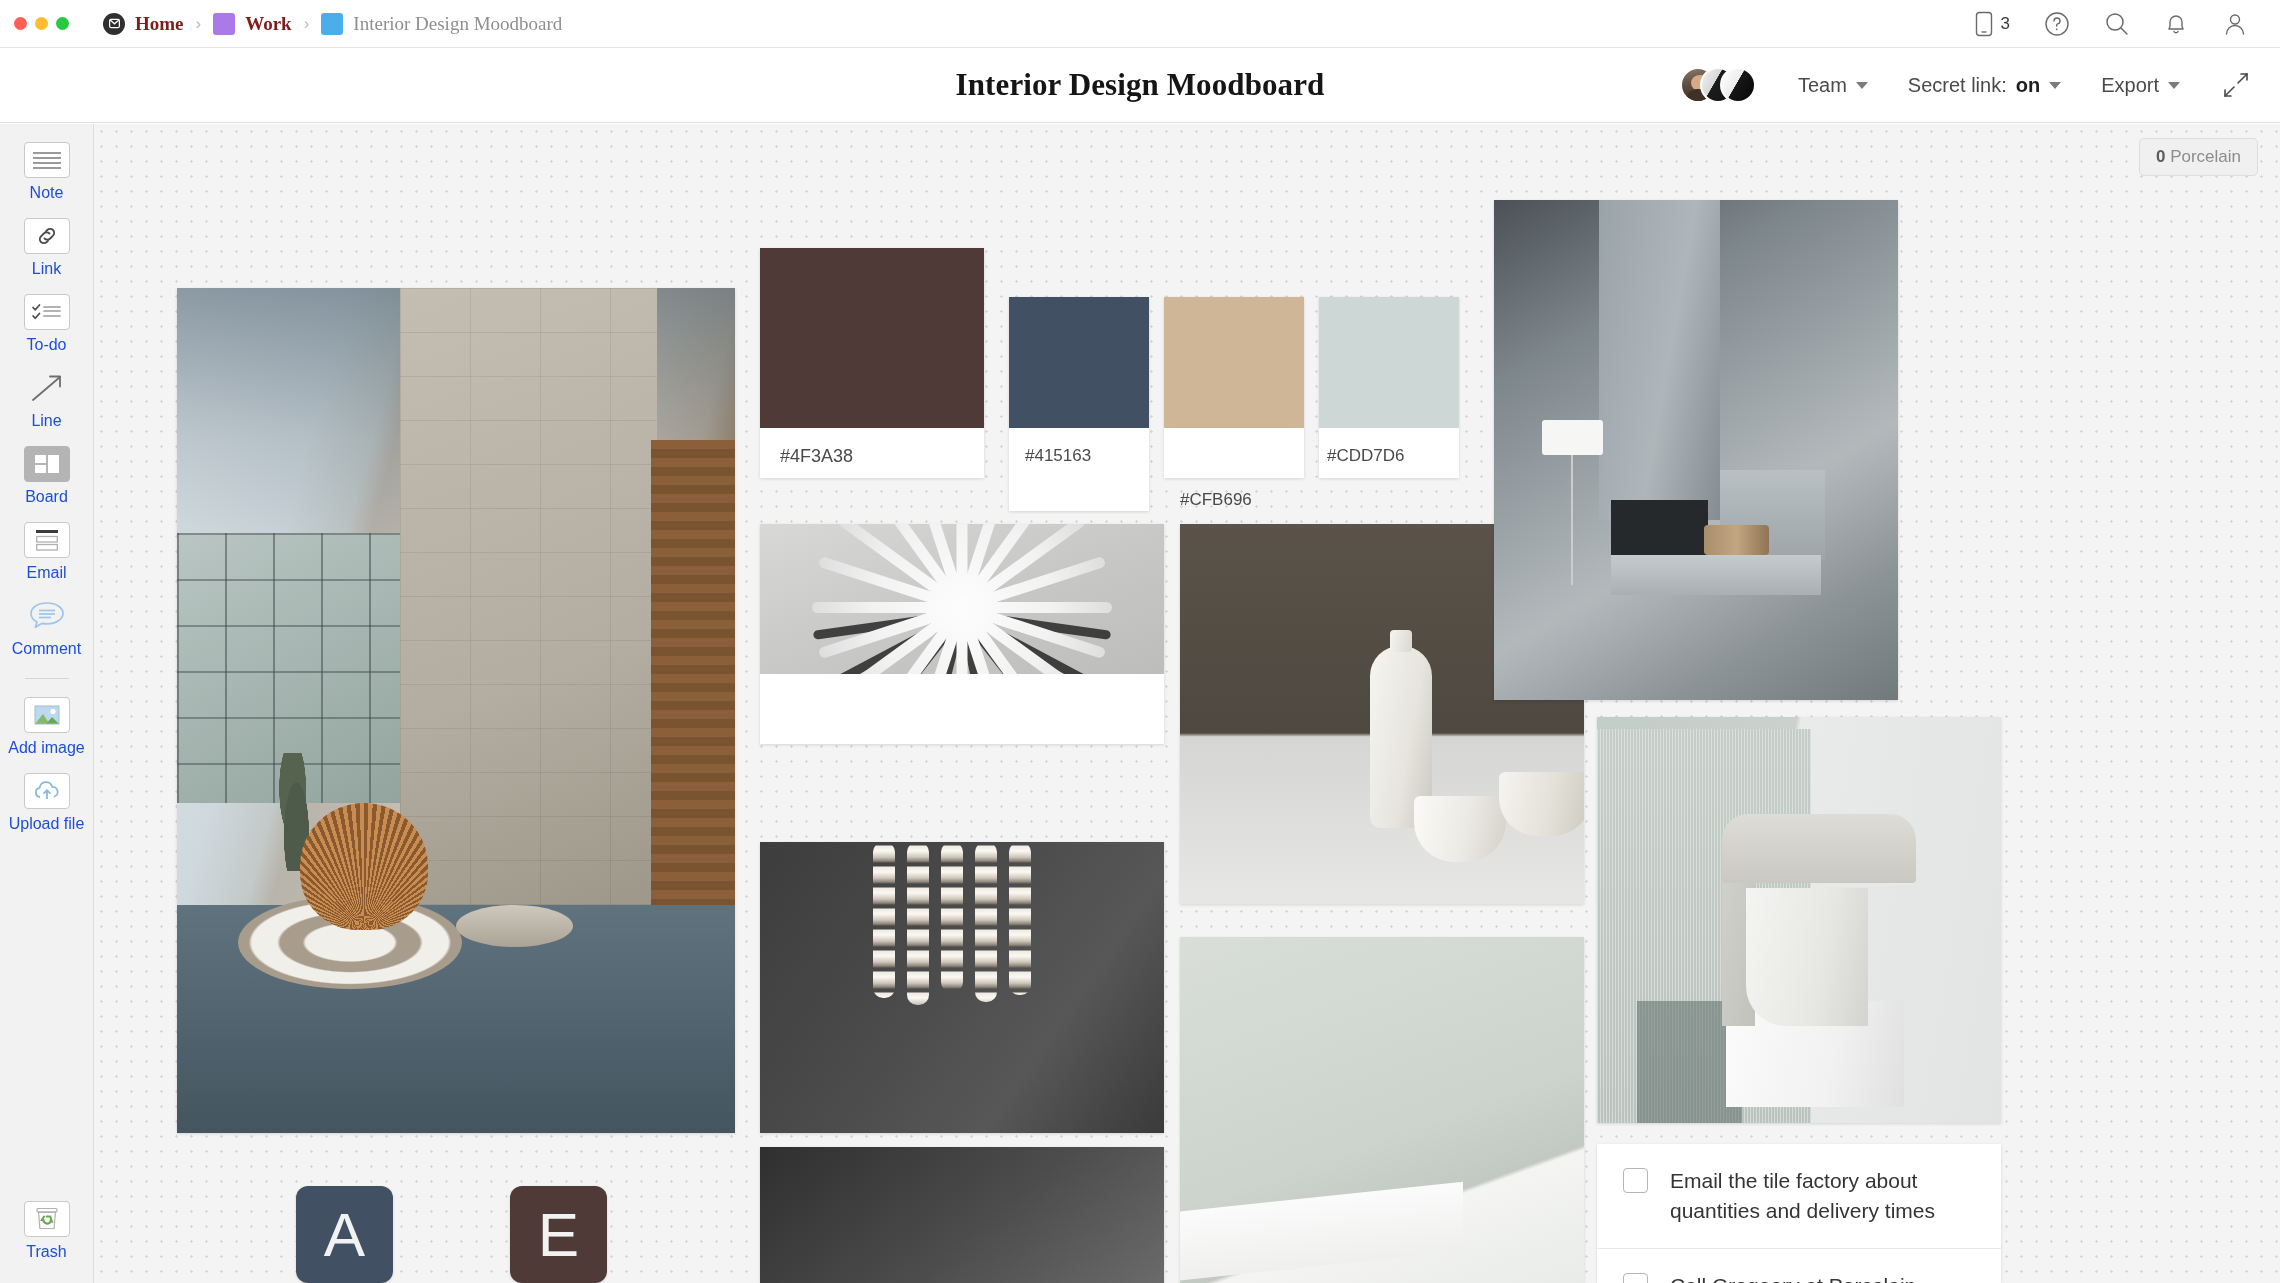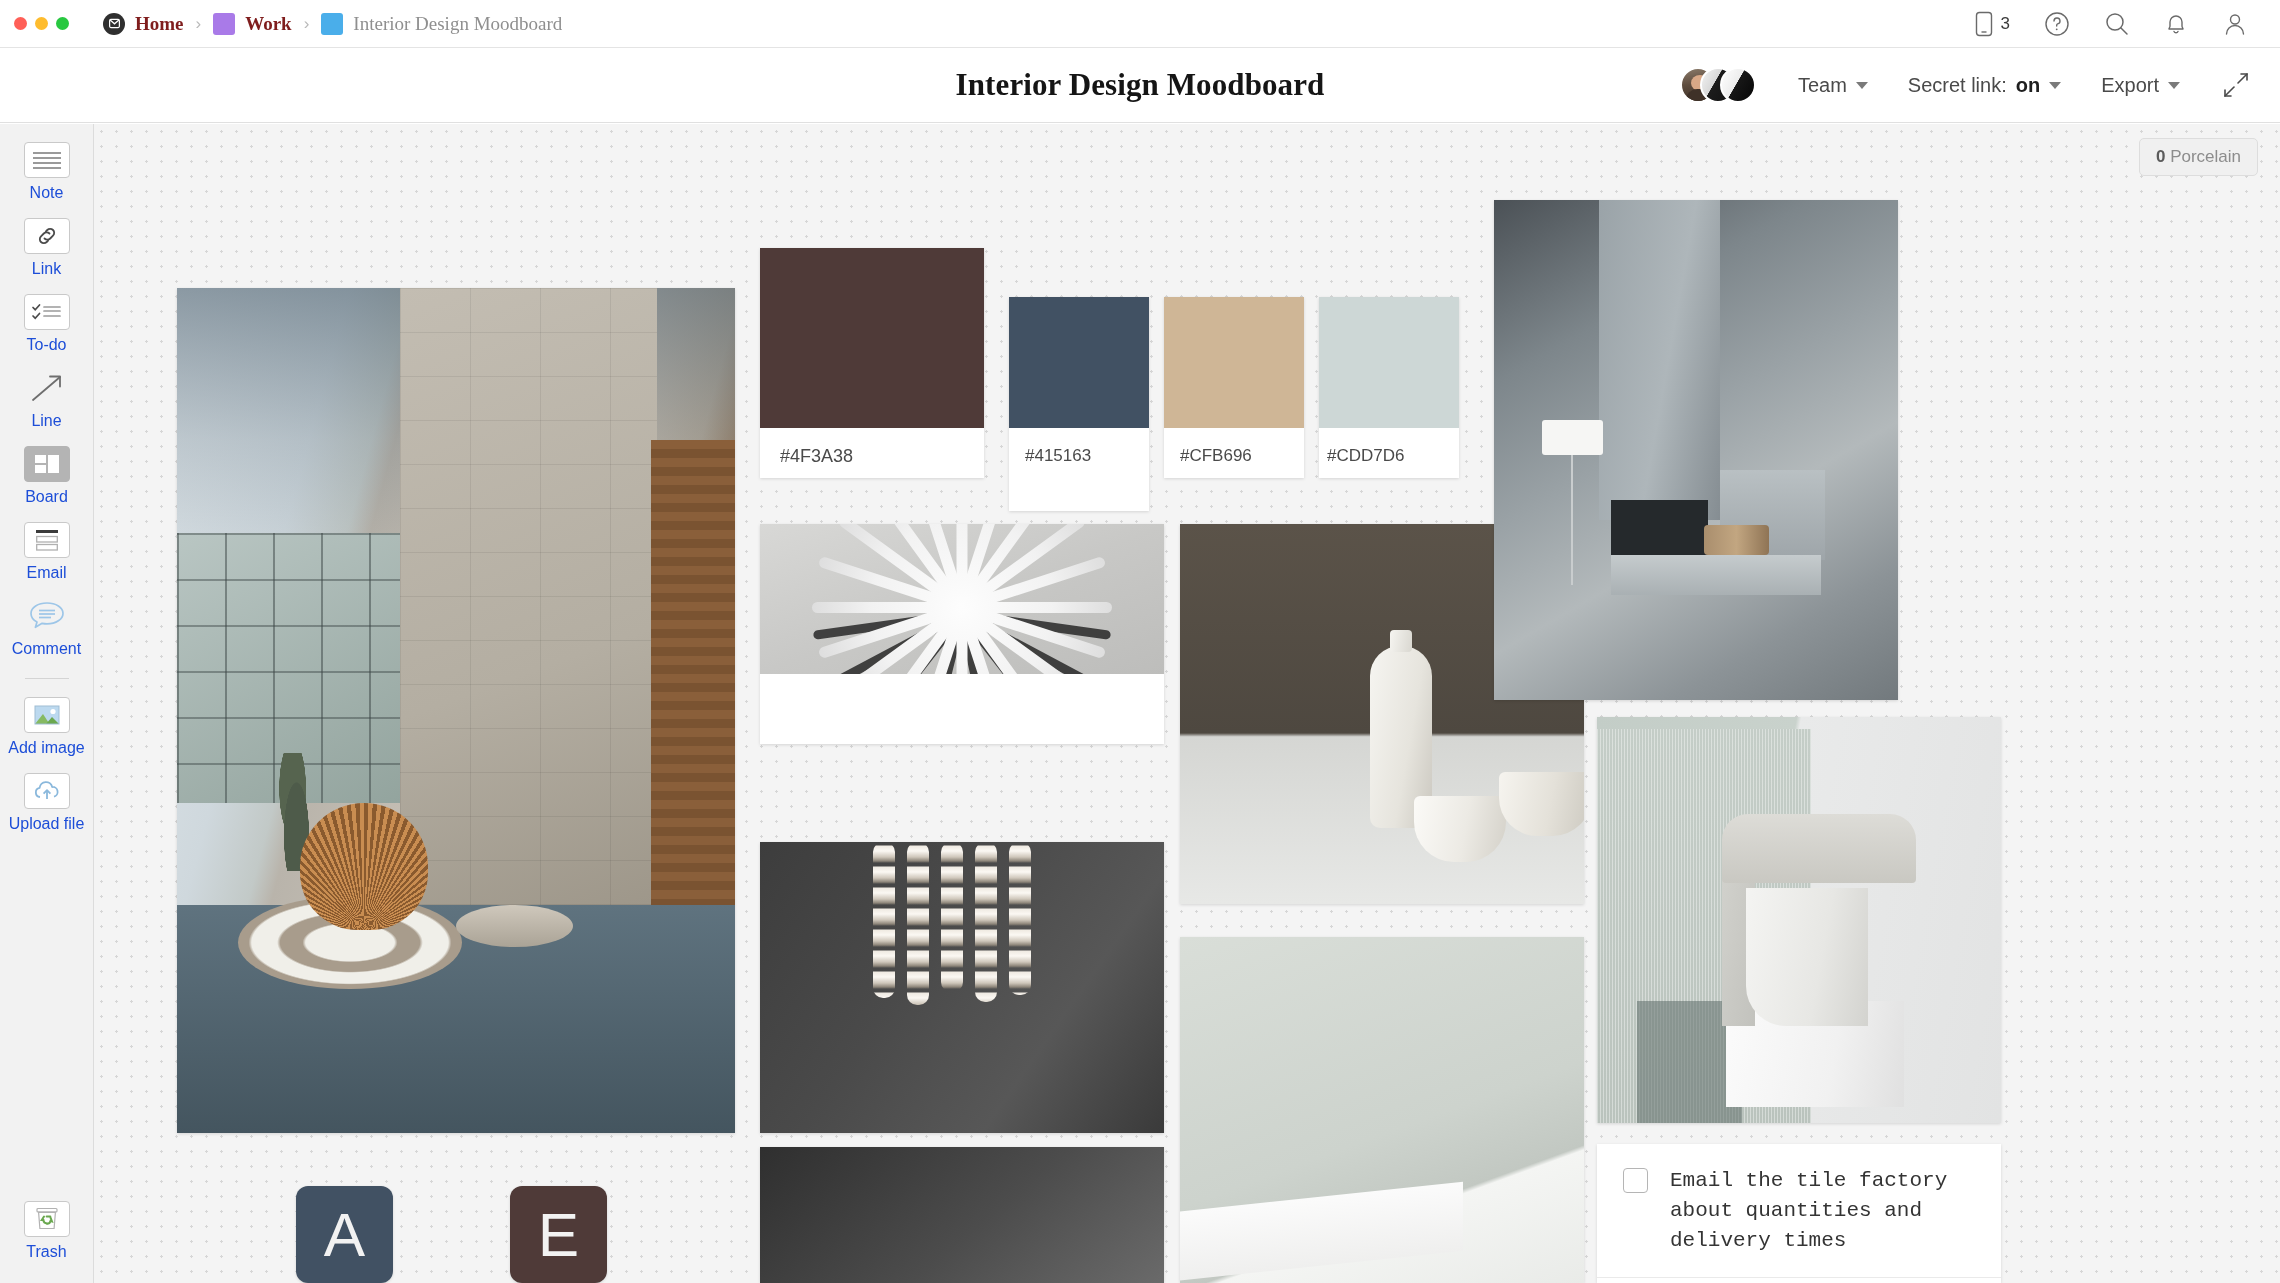--- a/index.html
+++ b/index.html
@@ -130,21 +130,21 @@
   
   .swatch-card { position: absolute; background: #fff; box-shadow: 0 1px 3px rgba(0,0,0,0.13); }
   .swatch-fill { width: 100%; }
   .swatch-hex { font-size: 18px; color: #4a4a4a; padding: 18px 18px 0 20px; }
 
   
   .link-card-body { padding: 20px 22px; }
   .link-url { font-size: 19px; color: #f05a28; text-decoration: underline; }
 
   
-  .todo-card { position: absolute; background: #fff; box-shadow: 0 1px 3px rgba(0,0,0,0.13); font-family: Liberation Mono, monospace; }
+  .todo-card { position: absolute; background: #fff; box-shadow: 0 1px 3px rgba(0,0,0,0.13); }
   .todo-row { display: flex; align-items: flex-start; gap: 22px; padding: 22px 26px; border-bottom: 1px solid #eaeaea; }
   .todo-row:last-child { border-bottom: none; }
   .todo-box { width: 25px; height: 25px; border: 1.5px solid #b5b5b5; border-radius: 4px; flex: none; margin-top: 2px; background:#fff; }
   .todo-txt { font-size: 21px; color: #343434; line-height: 1.42; }
 
   
   .tile {
     position: absolute; border-radius: 12px;
     display: flex; align-items: center; justify-content: center;
     color: #f2f2f2; font-size: 62px; font-weight: normal;
@@ -497,21 +497,21 @@
     <div class="swatch-hex">#4F3A38</div>
   </div>
 
   <div class="swatch-card" style="left:915px; top:173px; width:140px; height:214px;">
     <div class="swatch-fill" style="height:131px; background:#415163"></div>
     <div class="swatch-hex" style="padding-left:16px; font-size:17px;">#415163</div>
   </div>
 
   <div class="swatch-card" style="left:1070px; top:173px; width:140px; height:181px;">
     <div class="swatch-fill" style="height:131px; background:#CFB696"></div>
-    <div class="swatch-hex" style="padding-left:16px; font-size:17px;">#CFB696</div>
+    <div class="swatch-hex" style="padding-left:16px; font-size:17px;margin-top:44px;">#CFB696</div>
   </div>
 
   <div class="swatch-card" style="left:1225px; top:173px; width:140px; height:181px;">
     <div class="swatch-fill" style="height:131px; background:#CDD7D6"></div>
     <div class="swatch-hex" style="padding-left:8px; font-size:17px;">#CDD7D6</div>
   </div>
 
   <div class="card" style="left:666px; top:400px; width:404px; height:220px;">
     <div class="photo p-coral" style="left:0; top:0; width:404px; height:150px; box-shadow:none;">
       <div class="coral-burst">

